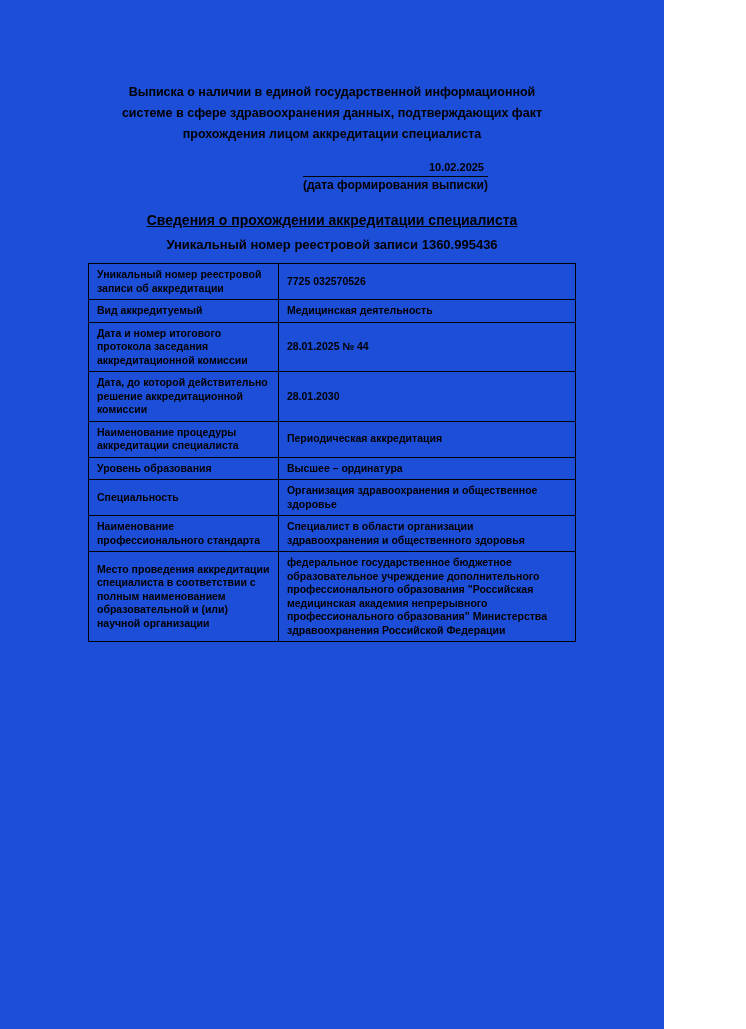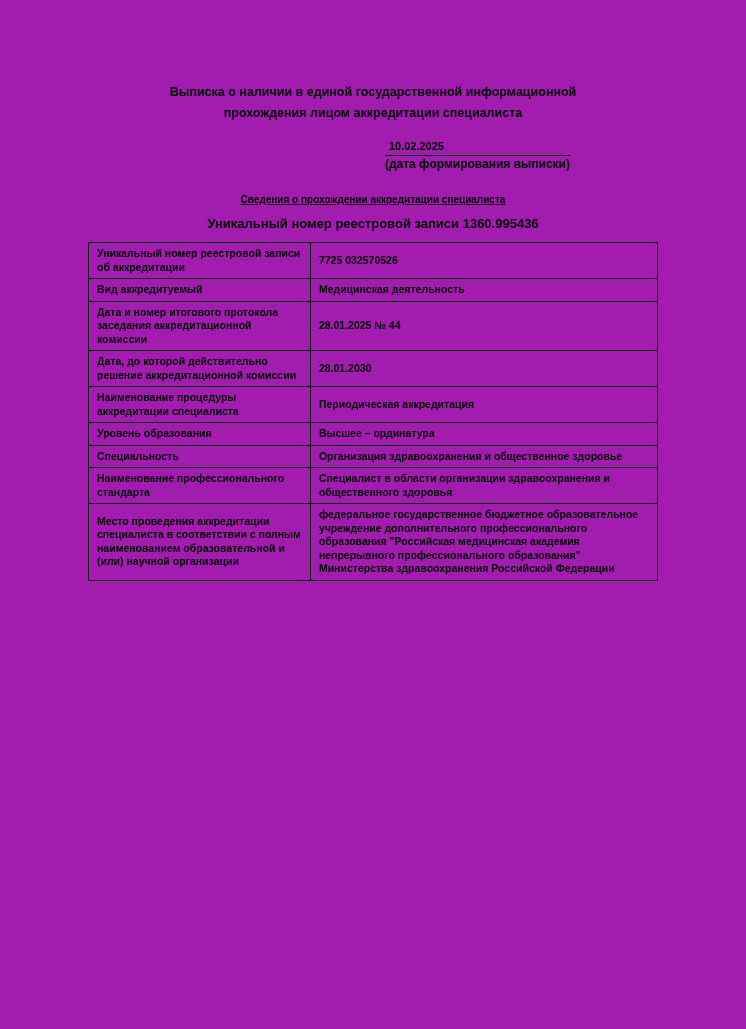--- a/index.html
+++ b/index.html
@@ -10,35 +10,35 @@
   body {
     width: 746px;
     height: 1029px;
     font-family: "Liberation Sans", sans-serif;
     color: #000000;
     font-weight: bold;
     overflow: hidden;
   }
   .page {
     box-sizing: border-box;
-    width: 746px;
+    width: 664px;
     height: 1029px;
     padding: 82px 88px 0 88px;
-    background: #a21caf;
+    background: #1d4ed8;
   }
   .doc-title {
     text-align: center;
     font-size: 12.5px;
     line-height: 21px;
     font-weight: bold;
   }
   .date-block {
     width: max-content;
     margin: 15px 88px 0 auto;
-    text-align: left;
+    text-align: right;
   }
   .date-value {
     font-size: 11px;
     line-height: 14px;
     padding: 0 4px 2px 4px;
     border-bottom: 1.5px solid #000000;
   }
   .date-caption {
     font-size: 12px;
     line-height: 13px;
@@ -47,21 +47,21 @@
   }
   .intro {
     margin: 17px 0 0 0;
     text-align: center;
     font-size: 10.5px;
     line-height: 14px;
   }
   .section-header {
     margin-top: 22px;
     text-align: center;
-    font-size: 10px;
+    font-size: 14px;
     text-decoration: underline;
     line-height: 13px;
   }
   .registry-header {
     margin-top: 9px;
     text-align: center;
     font-size: 13px;
     line-height: 17px;
   }
   table.details {
@@ -81,20 +81,21 @@
     width: 39%;
   }
 </style>
 </head>
 <body>
 
 <div class="page">
 
   <div class="doc-title">
     <div>Выписка о наличии в единой государственной информационной</div>
+    <div>системе в сфере здравоохранения данных, подтверждающих факт</div>
     <div>прохождения лицом аккредитации специалиста</div>
   </div>
 
   <div class="date-block">
     <div class="date-value">10.02.2025</div>
     <div class="date-caption">(дата формирования выписки)</div>
   </div>
 
 
   <div class="section-header">Сведения о прохождении аккредитации специалиста</div>

